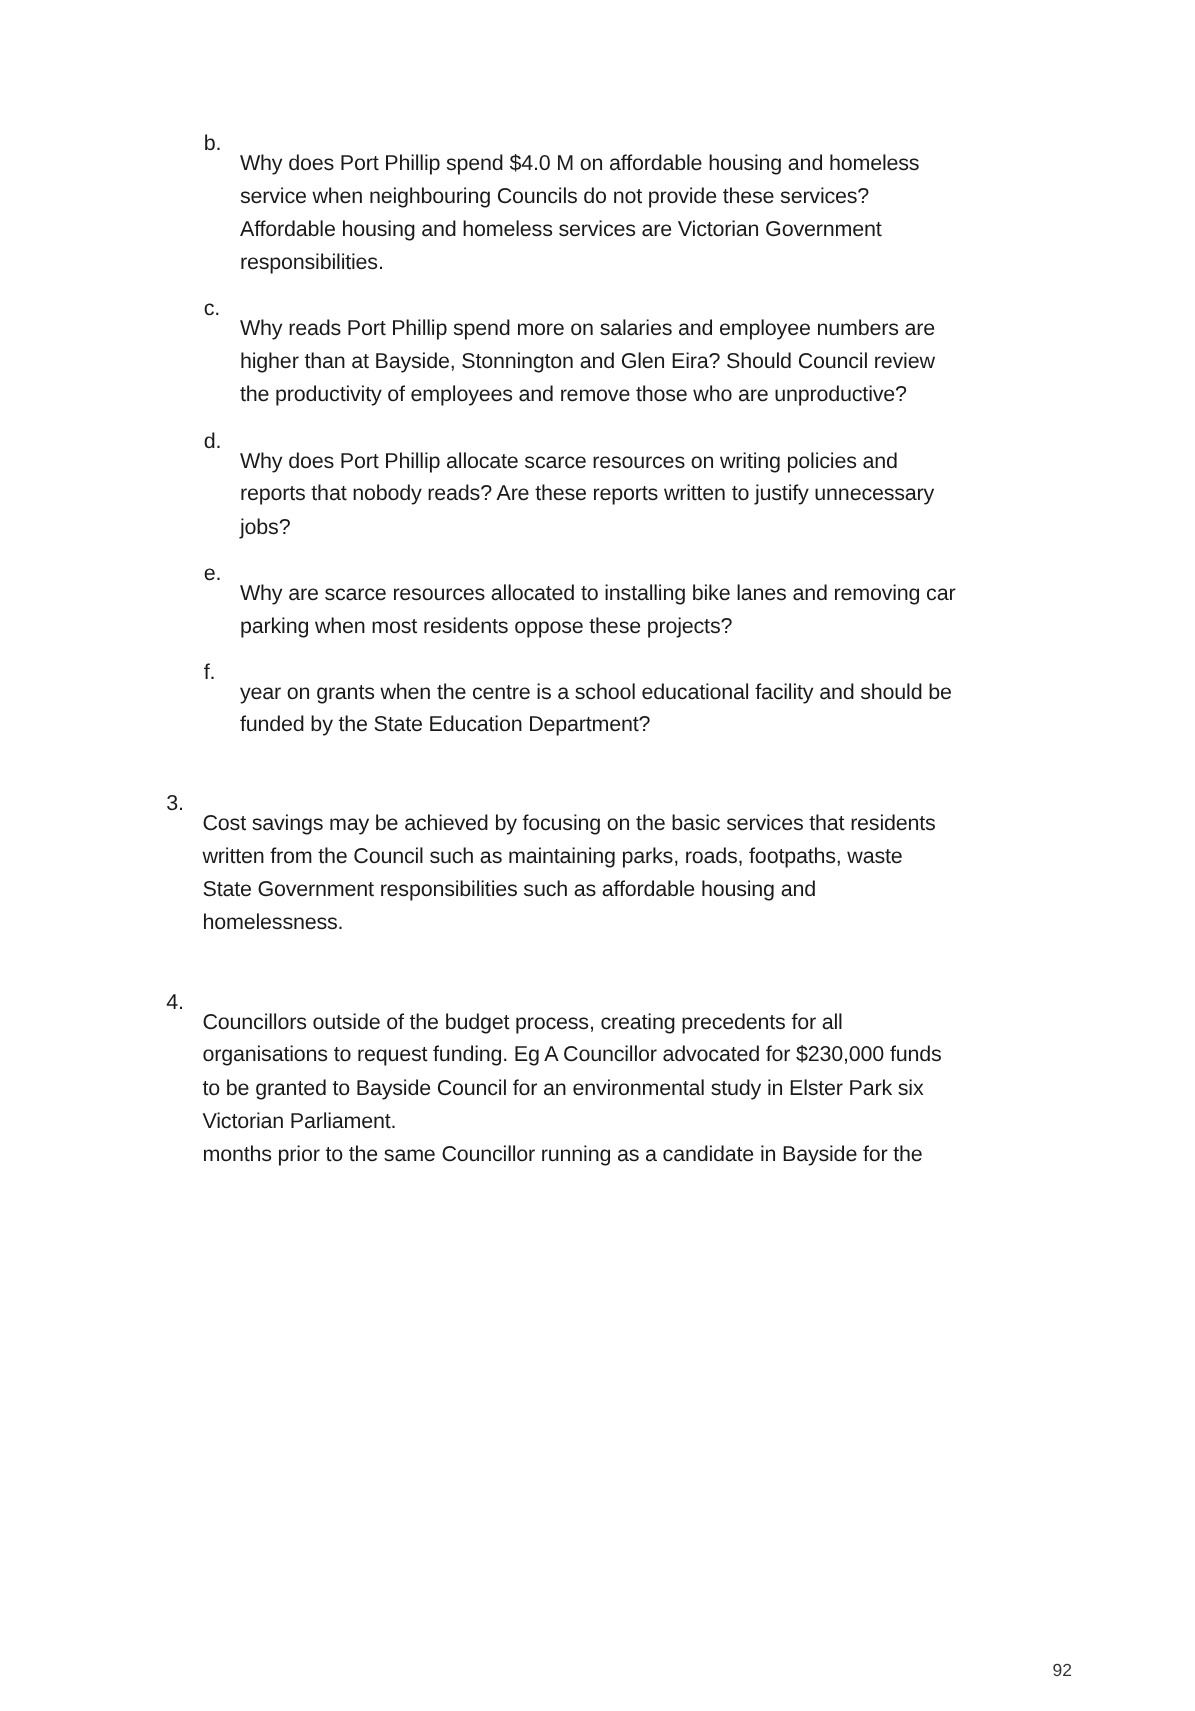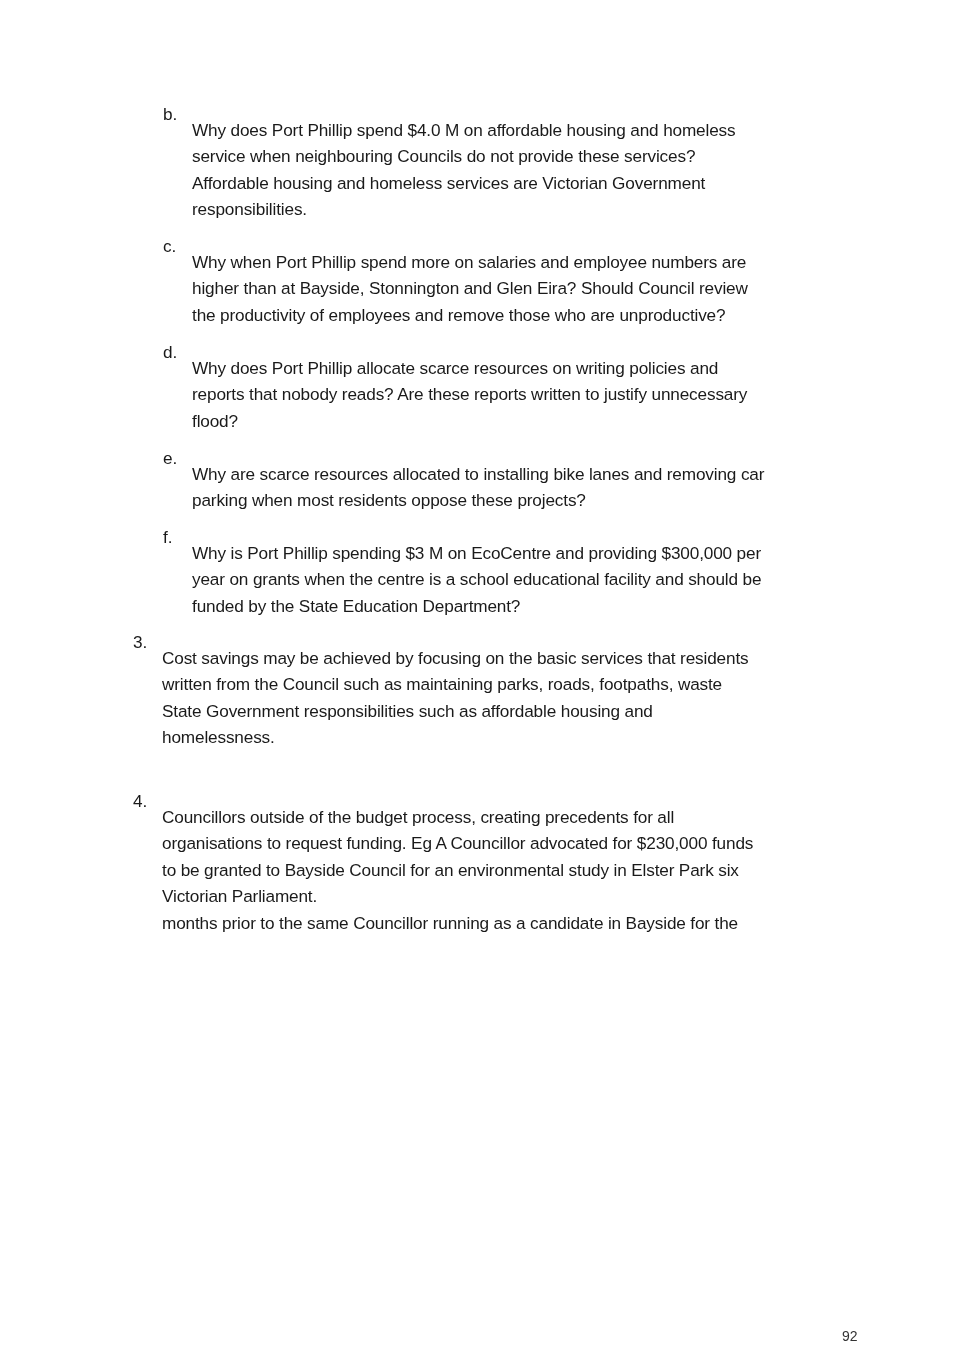--- a/index.html
+++ b/index.html
@@ -65,47 +65,46 @@
       <span class="line">Why does Port Phillip spend $4.0 M on affordable housing and homeless</span>
       <span class="line">service when neighbouring Councils do not provide these services?</span>
       <span class="line">Affordable housing and homeless services are Victorian Government</span>
       <span class="line">responsibilities.</span>
     </span>
   </div>
 
   <div class="item sub" style="top:233px;">
     <span class="marker">c.</span>
     <span class="text">
-      <span class="line">Why when Port Phillip spend more on salaries and employee numbers are</span>
+      <span class="line">Why reads Port Phillip spend more on salaries and employee numbers are</span>
       <span class="line">higher than at Bayside, Stonnington and Glen Eira? Should Council review</span>
       <span class="line">the productivity of employees and remove those who are unproductive?</span>
     </span>
   </div>
 
   <div class="item sub" style="top:339px;">
     <span class="marker">d.</span>
     <span class="text">
       <span class="line">Why does Port Phillip allocate scarce resources on writing policies and</span>
       <span class="line">reports that nobody reads? Are these reports written to justify unnecessary</span>
-      <span class="line">flood?</span>
+      <span class="line">jobs?</span>
     </span>
   </div>
 
   <div class="item sub" style="top:445px;">
     <span class="marker">e.</span>
     <span class="text">
       <span class="line">Why are scarce resources allocated to installing bike lanes and removing car</span>
       <span class="line">parking when most residents oppose these projects?</span>
     </span>
   </div>
 
   <div class="item sub" style="top:524px;">
     <span class="marker">f.</span>
     <span class="text">
-      <span class="line">Why is Port Phillip spending $3 M on EcoCentre and providing $300,000 per</span>
       <span class="line">year on grants when the centre is a school educational facility and should be</span>
       <span class="line">funded by the State Education Department?</span>
     </span>
   </div>
 
   <div class="item num" style="top:629px;">
     <span class="marker">3.</span>
     <span class="text">
       <span class="line">Cost savings may be achieved by focusing on the basic services that residents</span>
       <span class="line">written from the Council such as maintaining parks, roads, footpaths, waste</span>

